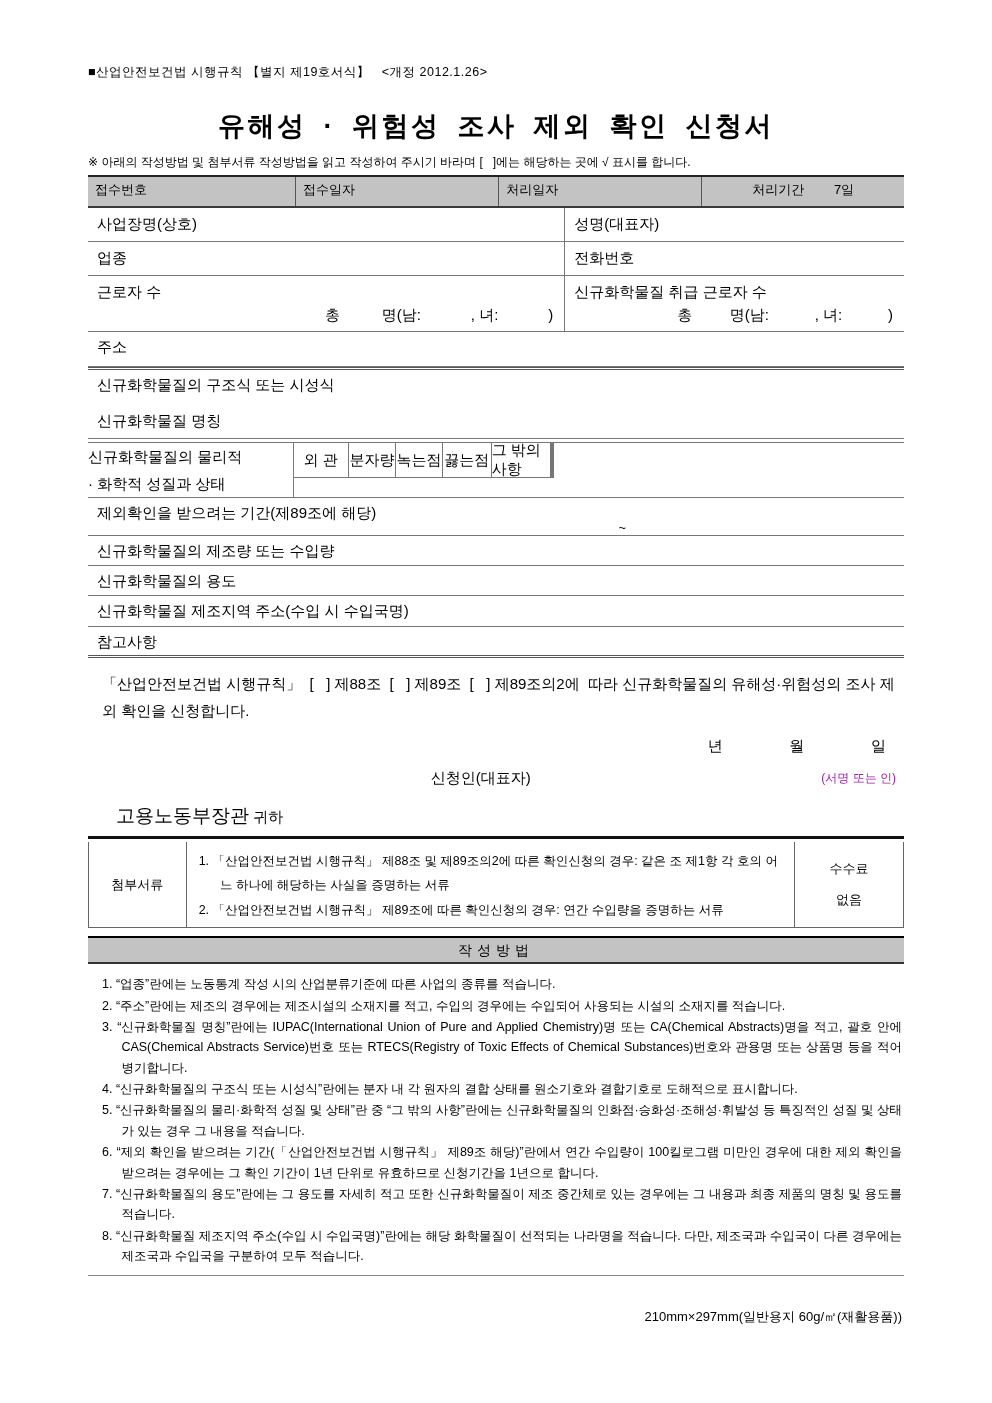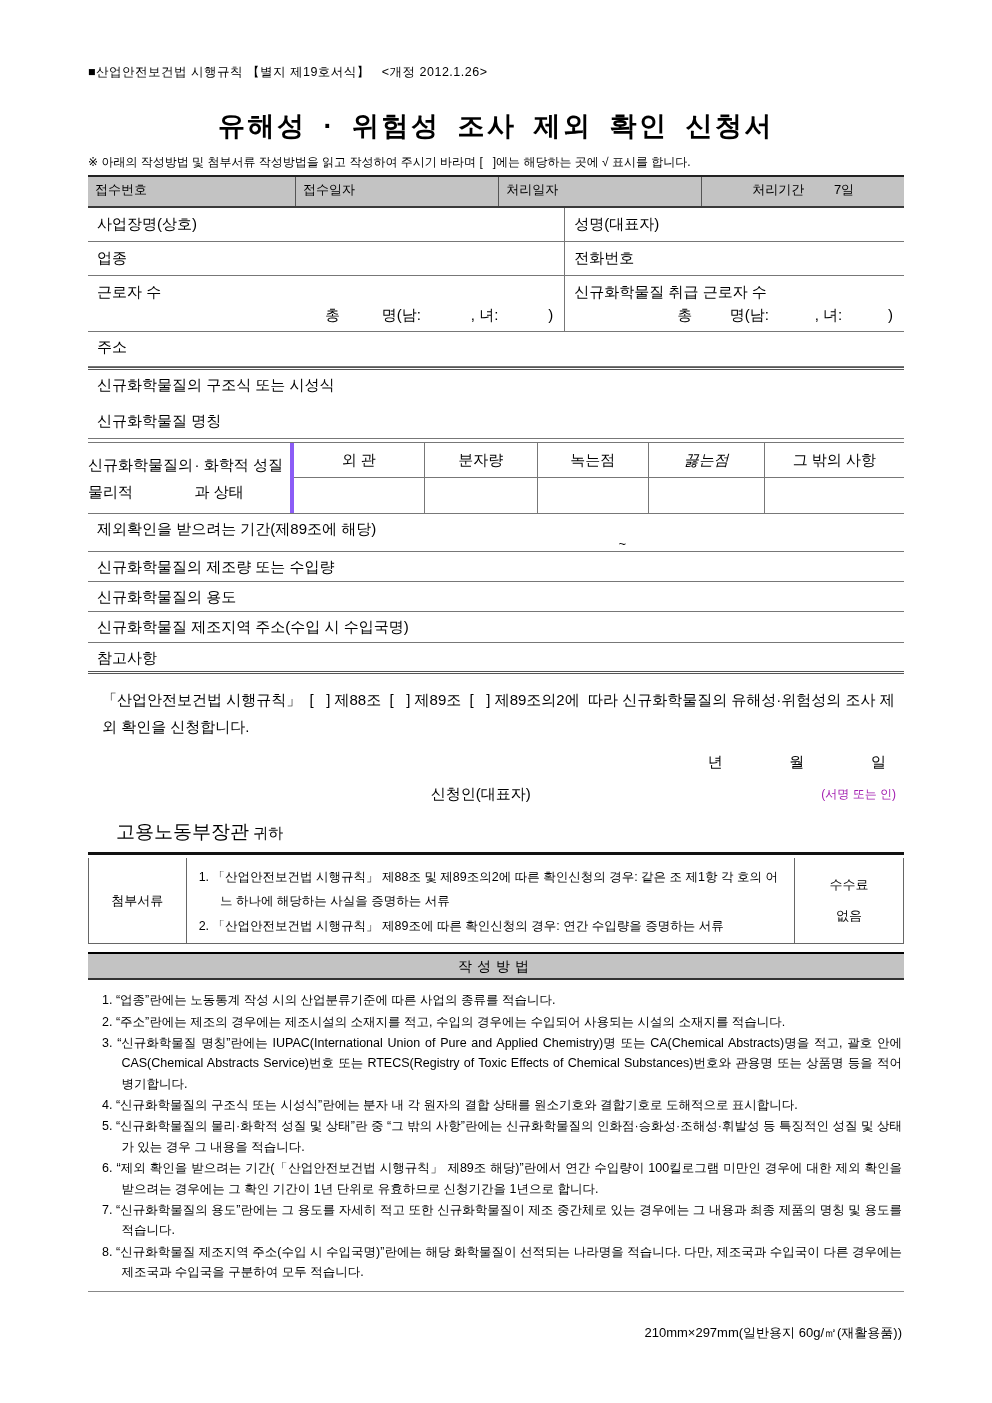--- a/index.html
+++ b/index.html
@@ -40,30 +40,30 @@
   .h34 { height: 34px; } .h56 { height: 56px; } .h35 { height: 35px; }
   .h33 { height: 33px; } .h36 { height: 36px; } .h38 { height: 38px; }
   .h30 { height: 30px; } .h31 { height: 31px; } .h28 { height: 28px; }
   .single { padding: 6px 9px 5px; }
   .detail { text-align: right; padding-right: 2px; margin-top: 4px; font-size: 15px; }
   .sep-double { height: 3px; border-top: 1px solid #555; border-bottom: 1px solid #555; }
 
   
   .props-table { display: flex; border-top: 1px solid #777; border-bottom: 1px solid #777; margin-top: 3px; }
   .props-label {
-    width: 25.2%; border-right: 4px solid #8b5cf6; display: flex; 
-    align-items: center; justify-content: center; font-size: 15px; line-height: 1.8;
-  }
-  .props-cols { flex: 1; display: flex; flex-direction: column; }
+    width: 25.2%; border-right: 1px solid #8b5cf6; display: flex; flex-direction: column;
+    align-items: flex-start; justify-content: center; font-size: 15px; line-height: 1.8;
+  }
+  .props-cols { flex: 1; display: flex; flex-direction: row; }
   .props-row { display: flex; height: 35px; }
   .props-row.head { border-bottom: 1px solid #777; }
   .pcell { display: flex; align-items: center; justify-content: center; font-size: 15px; border-right: 1px solid #777; }
   .pcell:last-child { border-right: none; }
   .pc1 { width: 21.5%; } .pc2 { width: 18.5%; } .pc3 { width: 18.2%; }
-  .pc4 { width: 19.0%; font-style: italic; } .pc5 { width: 22.8%; }
+  .pc4 { width: 19.0%; } .pc5 { width: 22.8%; }
   .tilde { position: absolute; left: 65%; bottom: 0px; font-size: 13px; }
 
   
   .declaration { margin-top: 12px; padding: 0 4px 0 14px; font-size: 15px; line-height: 1.8; }
   .date-line { text-align: right; padding-right: 18px; font-size: 15px; margin-top: 13px; }
   .sign-line { display: flex; align-items: center; font-size: 15px; margin-top: 13px; }
   .sign-line .sp1 { flex: 0 0 42%; }
   .sign-line .sp2 { flex: 1; }
   .sign-note { font-size: 12px; color: #a21caf; padding-right: 8px; }
   .recipient-line { margin-top: 15px; padding-left: 28px; font-size: 19px; }

